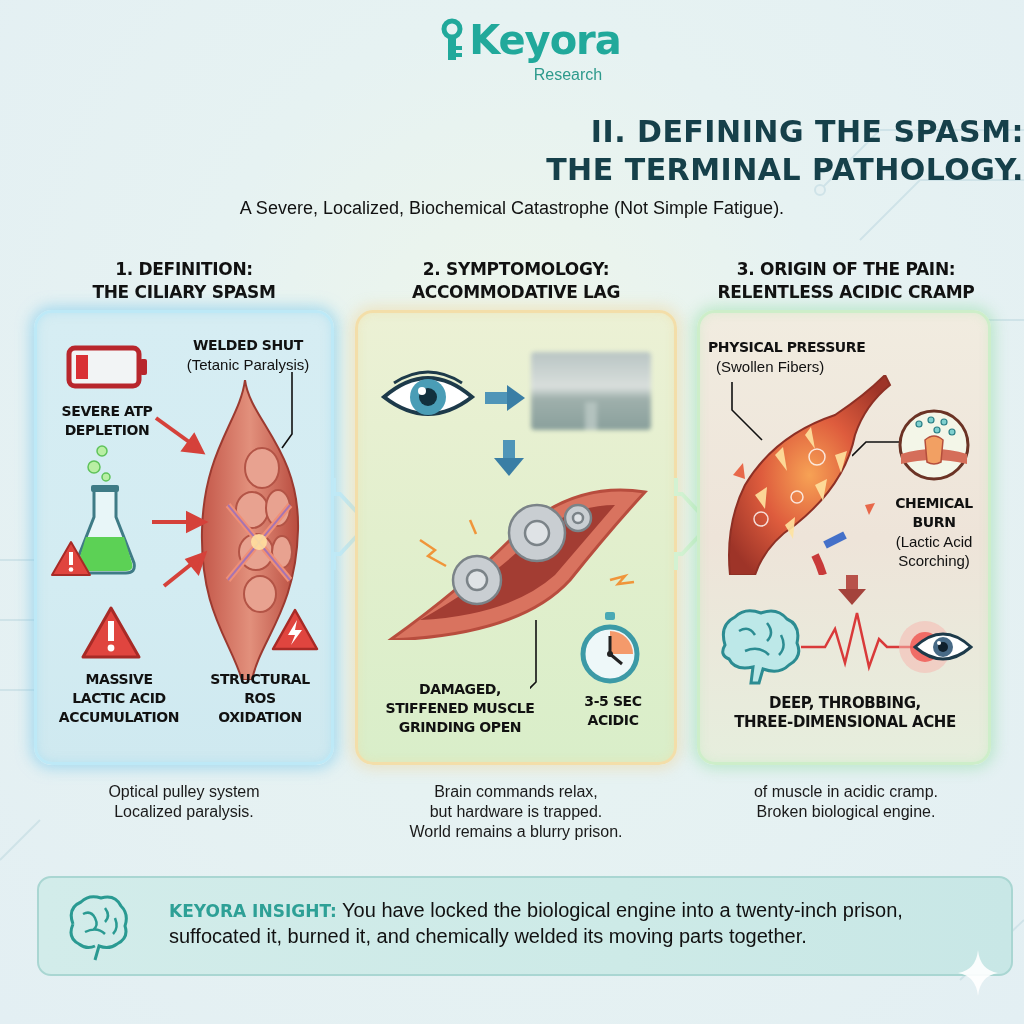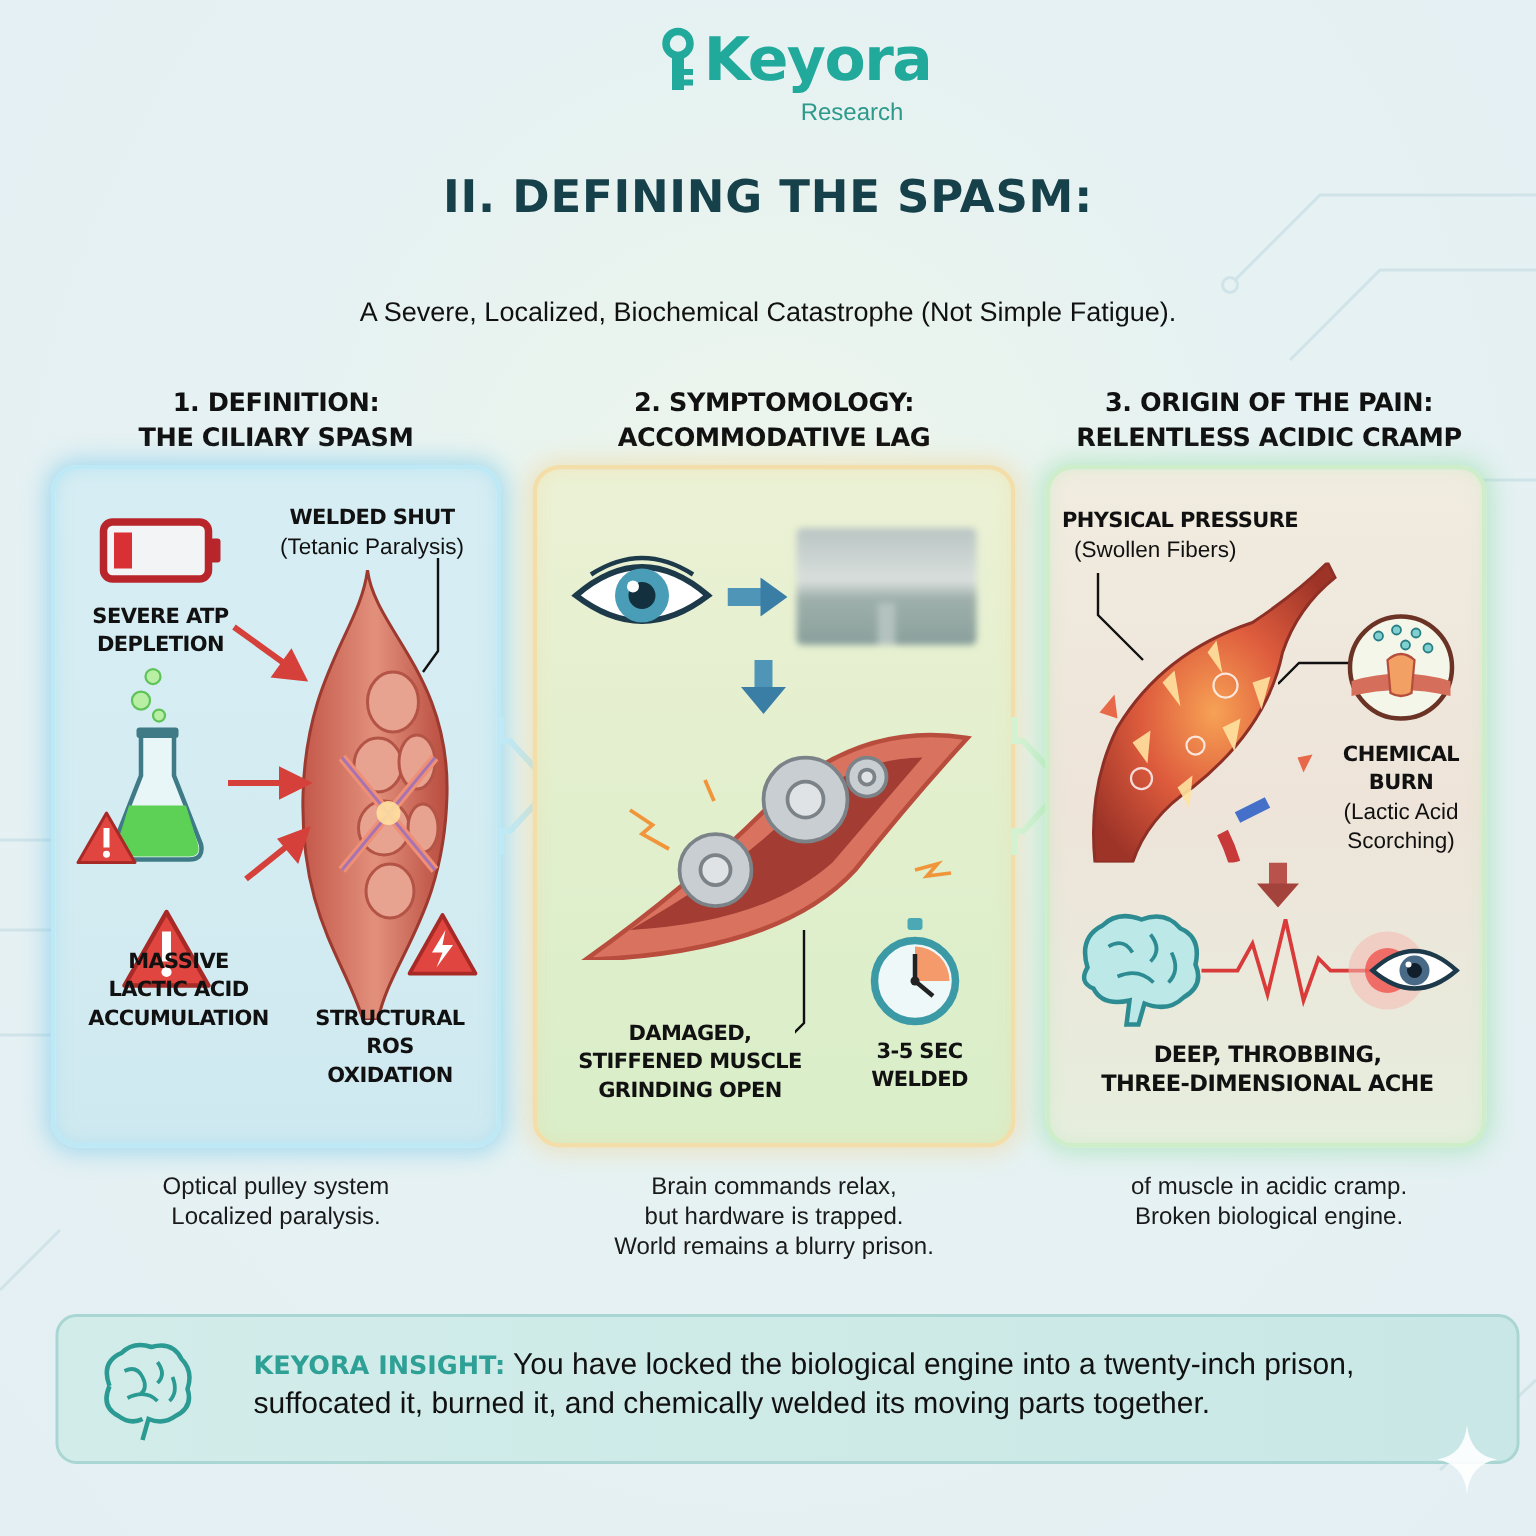--- a/index.html
+++ b/index.html
@@ -17,21 +17,21 @@
   .logo-word {
     font-family: "DejaVu Sans", sans-serif; font-weight: bold; font-size: 40px;
     color: #21a99b; letter-spacing: -1px; display: inline-flex; align-items: center; line-height: 1;
   }
   .logo-key { width: 30px; height: 44px; margin-right: 2px; }
   .logo-sub {
     display: block; font-size: 16px; color: #2d9a8c; margin-top: 0px; margin-left: 78px;
     font-family: "Liberation Sans", sans-serif;
   }
   .title {
-    position: absolute; left: 0; right: 0; top: 113px; text-align: center;
+    position: absolute; left: 0; right: 0; top: 113px; text-align: right;
     font-family: "DejaVu Sans", sans-serif; font-weight: bold; font-size: 30px; line-height: 38px;
     color: #16404a; letter-spacing: 0.5px;
   }
   .subtitle {
     position: absolute; left: 0; right: 0; top: 198px; text-align: center;
     font-size: 18px; color: #111;
   }
 
   
   .col-head {
@@ -117,20 +117,21 @@
       <rect x="19" y="28" width="6" height="4" fill="#21a99b"></rect>
       <rect x="19" y="35" width="6" height="4" fill="#21a99b"></rect>
     </svg>
     <span>Keyora</span>
   </div>
   <span class="logo-sub">Research</span>
 </div>
 
 <div class="title">
   <div>II. DEFINING THE SPASM:</div>
+  <div>THE TERMINAL PATHOLOGY.</div>
 </div>
 <div class="subtitle">A Severe, Localized, Biochemical Catastrophe (Not Simple Fatigue).</div>
 
 <div class="col-head" style="left:24px;">
   <div>1. DEFINITION:</div>
   <div>THE CILIARY SPASM</div>
 </div>
 <div class="col-head" style="left:356px;">
   <div>2. SYMPTOMOLOGY:</div>
   <div>ACCOMMODATIVE LAG</div>
@@ -215,21 +216,21 @@
   <path d="M31 3 L59 52 L3 52 Z" fill="#e0453f" stroke="#a82a26" stroke-width="3" stroke-linejoin="round"></path>
   <rect x="28" y="16" width="6" height="20" fill="#fff"></rect>
     <circle cx="31" cy="43" r="3.4" fill="#fff"></circle>
 </svg>
 
 <svg class="ico" style="left:270px;top:607px;width:50px;height:46px;" viewBox="0 0 50 46">
   <path d="M25 3 L47 42 L3 42 Z" fill="#e0453f" stroke="#a82a26" stroke-width="2.5" stroke-linejoin="round"></path>
   <path d="M27 13 L18 28 L25 28 L21 38 L32 23 L25 23 Z" fill="#fff"></path>
 </svg>
 
-<div class="lbl" style="left:44px;top:632px;width:150px;">
+<div class="lbl" style="left:44px;top:670px;width:150px;">
   <div>MASSIVE</div>
   <div>LACTIC ACID</div>
   <div>ACCUMULATION</div>
 </div>
 <div class="lbl" style="left:190px;top:670px;width:140px;">
   <div>STRUCTURAL</div>
   <div>ROS</div>
   <div>OXIDATION</div>
 </div>
 
@@ -289,21 +290,21 @@
   <polyline points="6,0 6,62 -6,74" fill="none" stroke="#111" stroke-width="1.6"></polyline>
 </svg>
 
 <div class="lbl" style="left:370px;top:680px;width:180px;">
   <div>DAMAGED,</div>
   <div>STIFFENED MUSCLE</div>
   <div>GRINDING OPEN</div>
 </div>
 <div class="lbl" style="left:568px;top:692px;width:90px;">
   <div>3-5 SEC</div>
-  <div>WELDED</div>
+  <div>ACIDIC</div>
 </div>
 
 <svg class="chev" style="left:672px;" viewBox="0 0 40 92">
   <path d="M4 0 L4 16 L10 16 L38 46 L10 76 L4 76 L4 92" fill="none" stroke="#d3f2d2" stroke-width="4"></path>
 </svg>
 
 <div class="panel p3"></div>
 
 <div class="lbl" style="left:708px;top:338px;width:200px;text-align:left;">
   <div>PHYSICAL PRESSURE</div>

